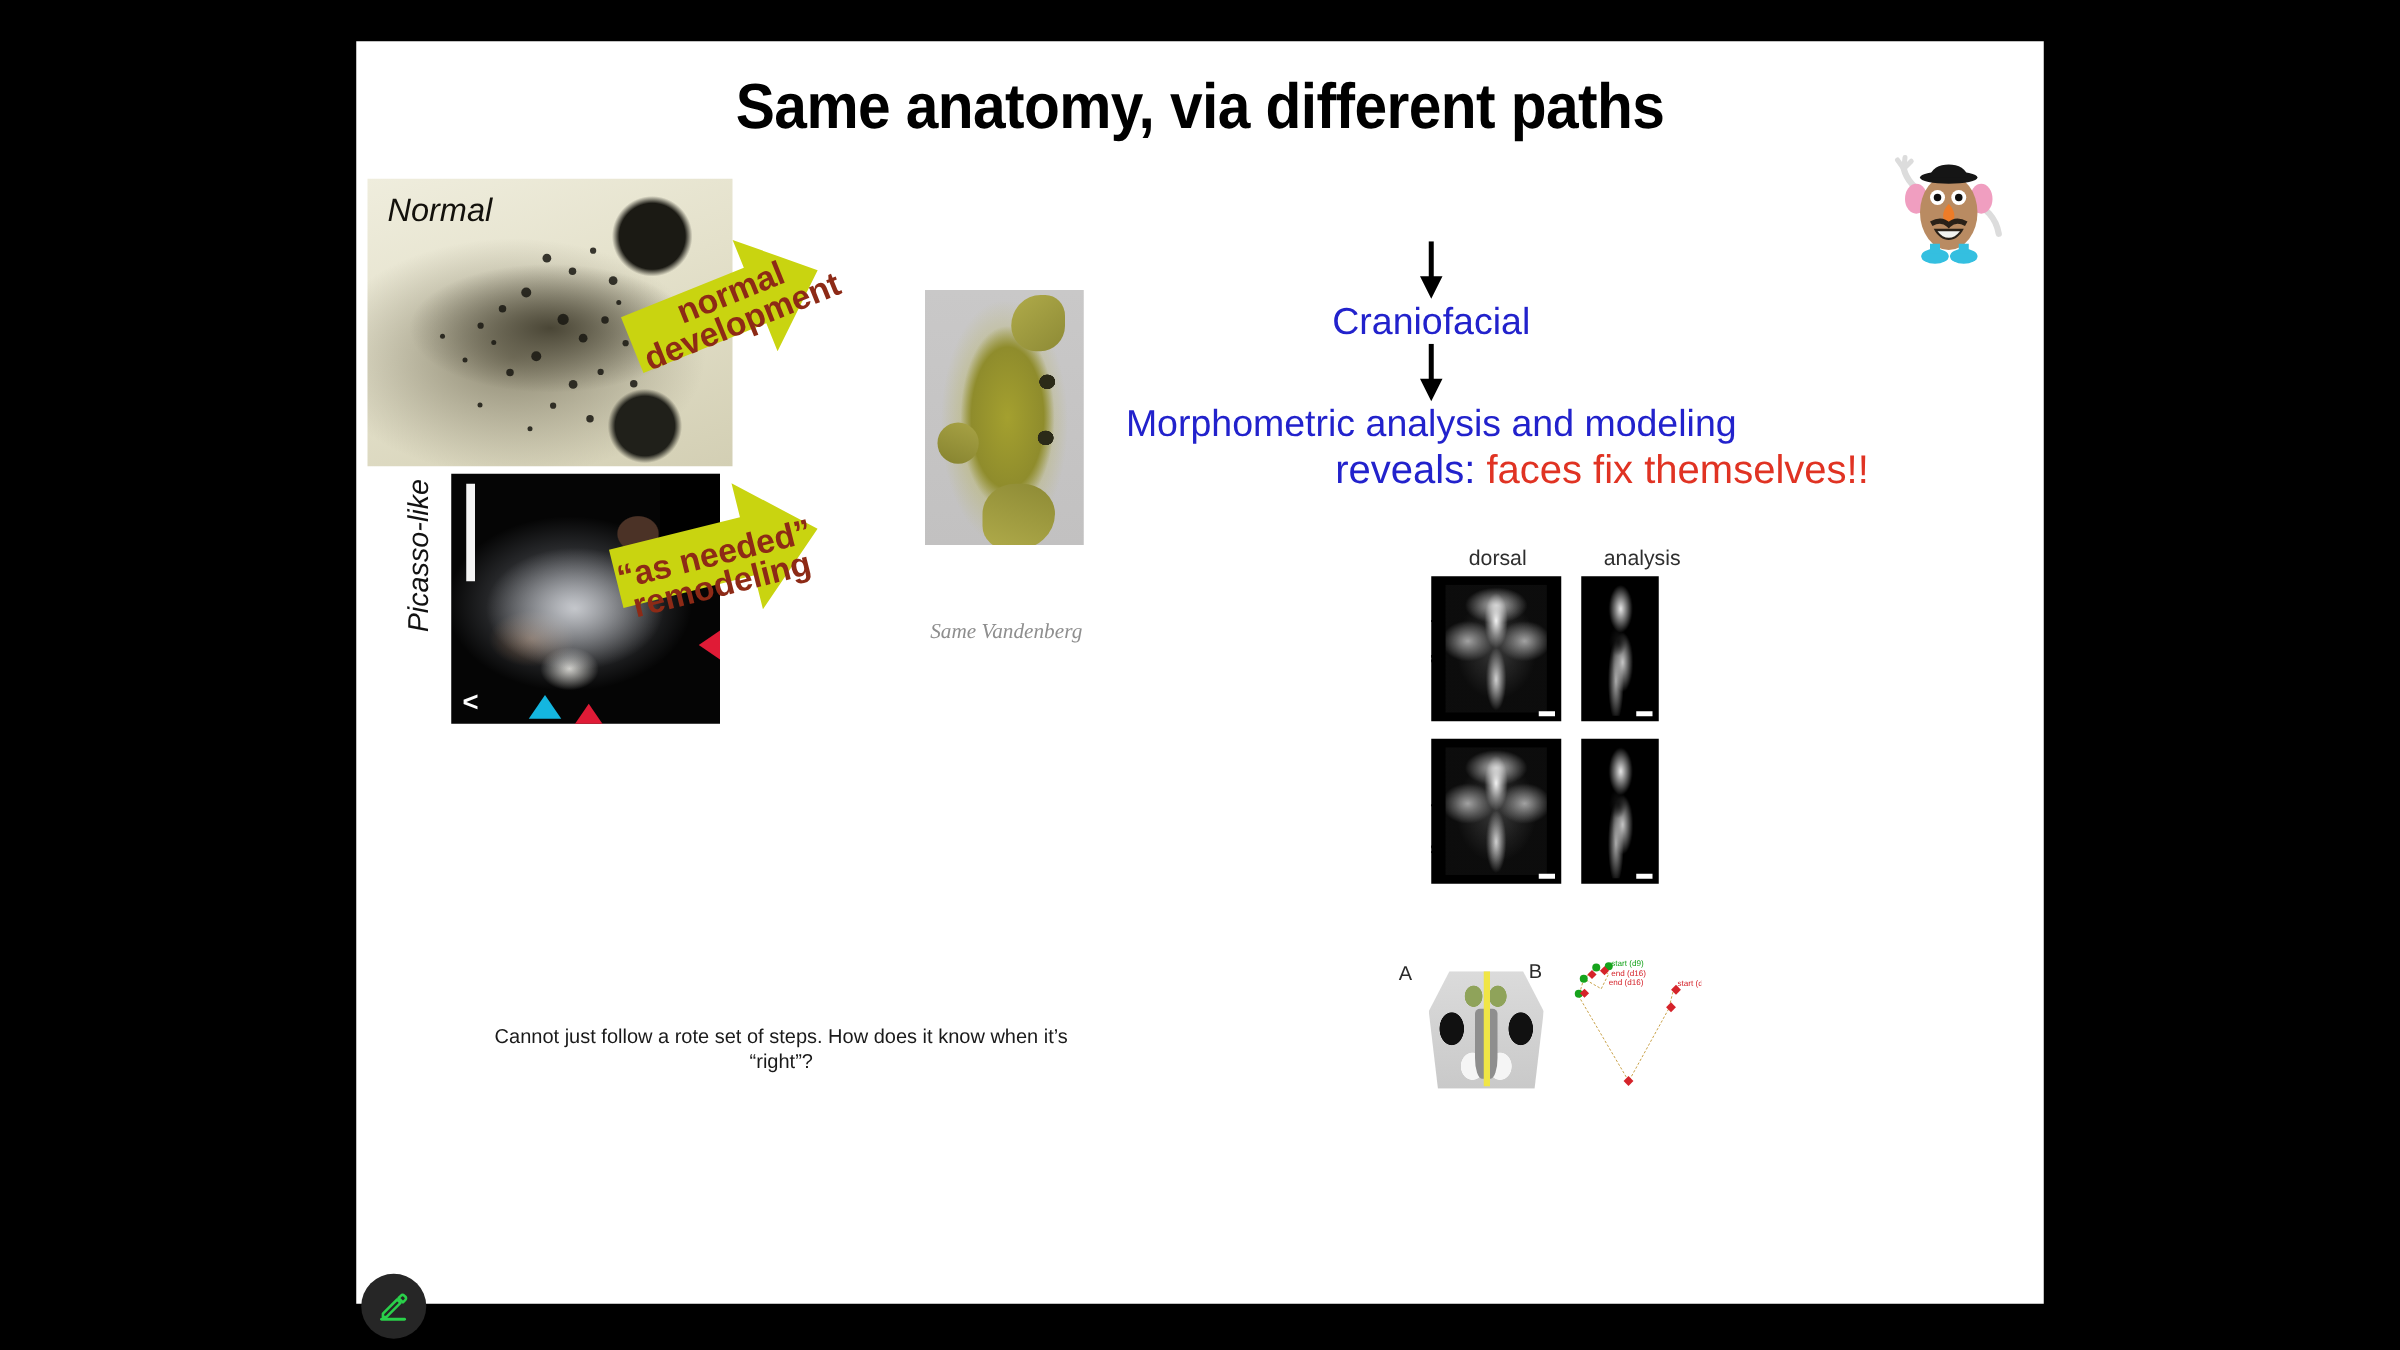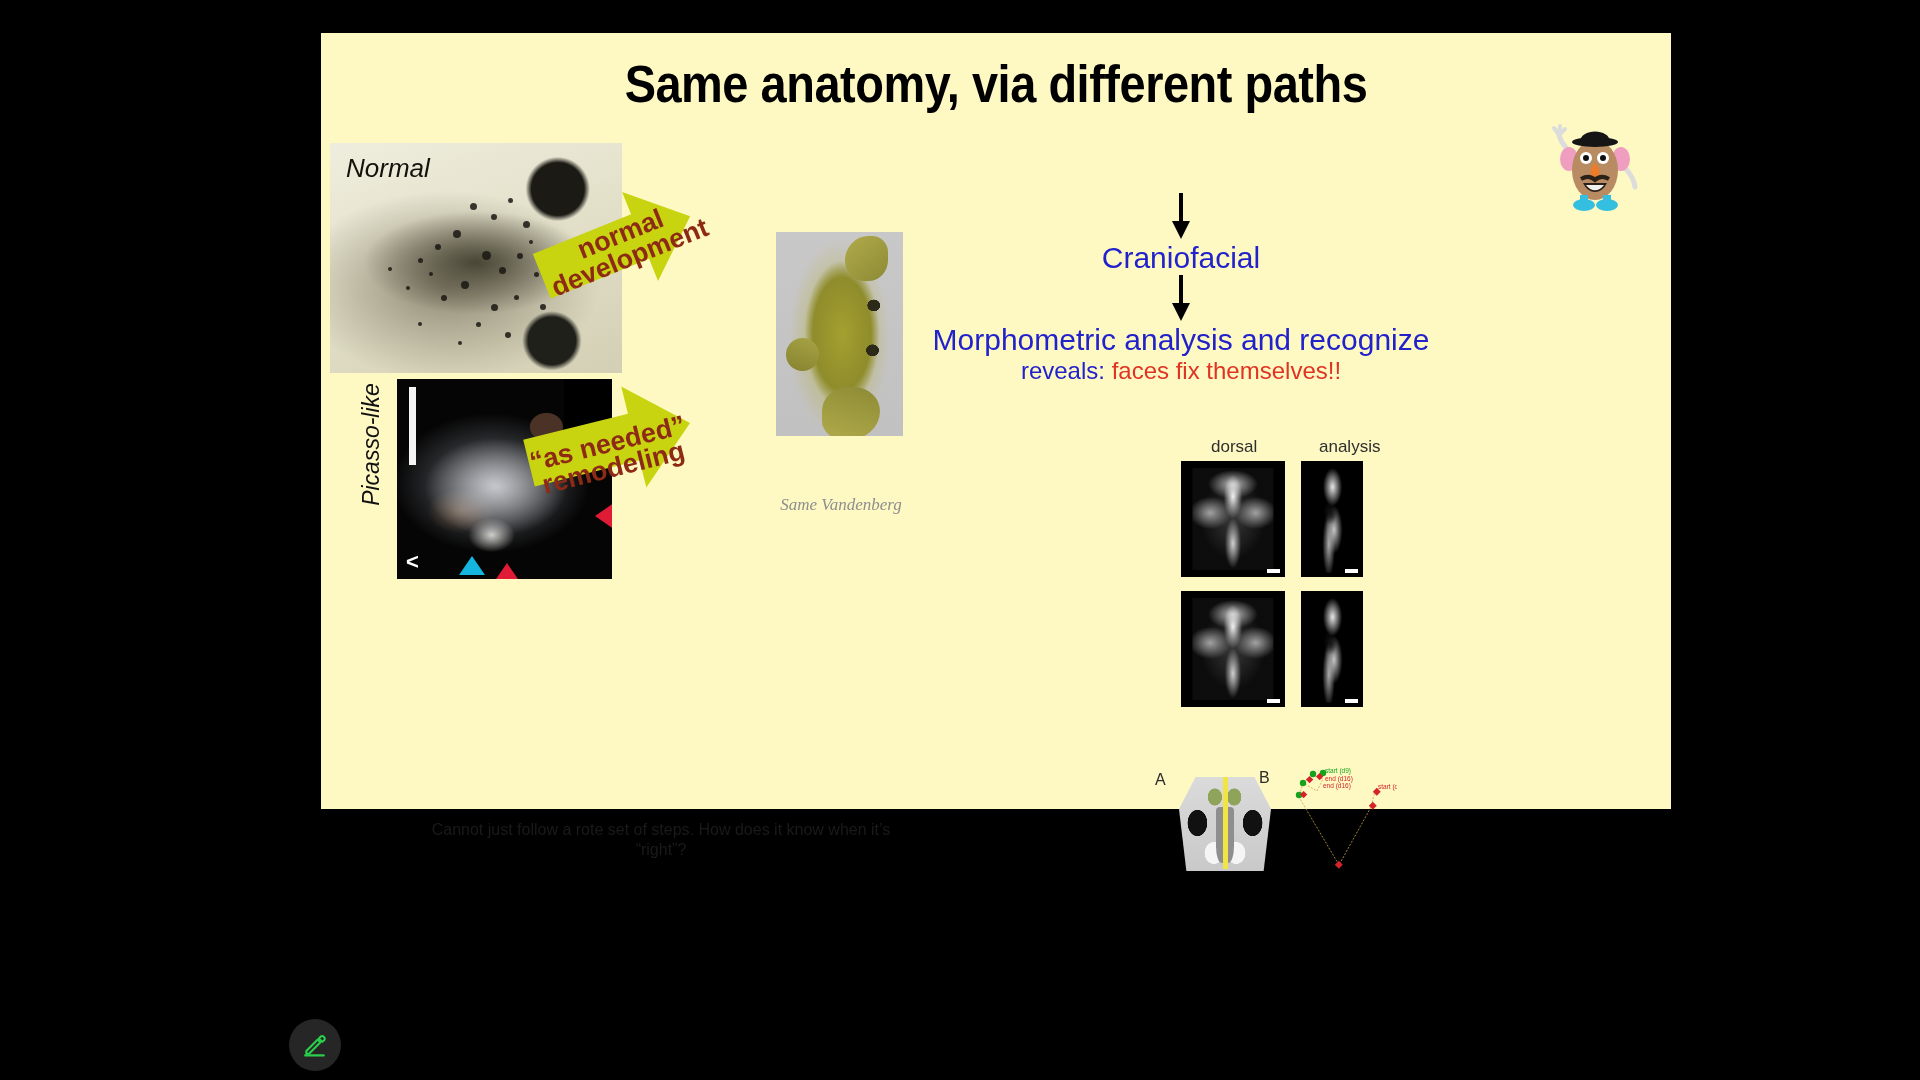--- a/index.html
+++ b/index.html
@@ -8,23 +8,22 @@
     background: #000;
     font-family: "Liberation Sans", sans-serif;
     overflow: hidden;
   }
   #stage { position: relative; width: 1920px; height: 1080px; background: #000; }
 
   
   #slide {
     position: absolute;
     left: 285px; top: 33px;
-    width: 1350px; height: 776px;
-    background: #fef9c3;
-    margin-left: 36px;
+    width: 1350px; height: 1010px;
+    background: #ffffff;
   }
 
   
   #title {
     position: absolute; left: 0; top: 22px; width: 100%;
     text-align: center;
     font-family: "Liberation Sans Narrow", "Liberation Sans", sans-serif;
     font-weight: bold;
     font-size: 51px;
     letter-spacing: -0.5px;
@@ -143,21 +142,21 @@
   
   #flow {
     position: absolute; left: 510px; top: 160px; width: 700px;
     text-align: center;
     font-family: "Liberation Sans", sans-serif;
     color: #2222cc;
   }
   #flow .line1 { font-size: 30px; letter-spacing: 0.2px; }
   #flow .line2 { font-size: 30px; }
   #flow .line3 { font-size: 30px; }
-  #flow .line4 { font-size: 24px; }
+  #flow .line4 { font-size: 32px; text-align: right; }
   #flow .red { color: #e03323; }
   .down-arrow { width: 100%; display: flex; justify-content: center; }
   .down-arrow svg { display: block; }
 
   
   #potato { position: absolute; left: 1218px; top: 84px; width: 110px; height: 100px; }
 
   
   #para-red {
     position: absolute; left: 120px; top: 567px; width: 470px;
@@ -324,21 +323,21 @@
         <svg width="22" height="48" viewBox="0 0 22 48">
             <path d="M9 0 h4 v32 h-4 z M11 46 L2 28 h18 z" fill="#000"></path>
           </svg>
       </div>
       <div class="line2">Craniofacial</div>
       <div class="down-arrow">
         <svg width="22" height="48" viewBox="0 0 22 48">
             <path d="M9 0 h4 v32 h-4 z M11 46 L2 28 h18 z" fill="#000"></path>
           </svg>
       </div>
-      <div class="line3">Morphometric analysis and recognize</div>
+      <div class="line3">Morphometric analysis and modeling</div>
       <div class="line4">
         <span>reveals:</span>
         <span class="red">faces fix themselves!!</span>
       </div>
     </div>
 
     <div id="potato">
       <svg width="110" height="100" viewBox="0 0 110 100">
 
         <path d="M40 40 C28 34 22 26 20 18" stroke="#dcdcdc" stroke-width="5" fill="none" stroke-linecap="round"></path>

